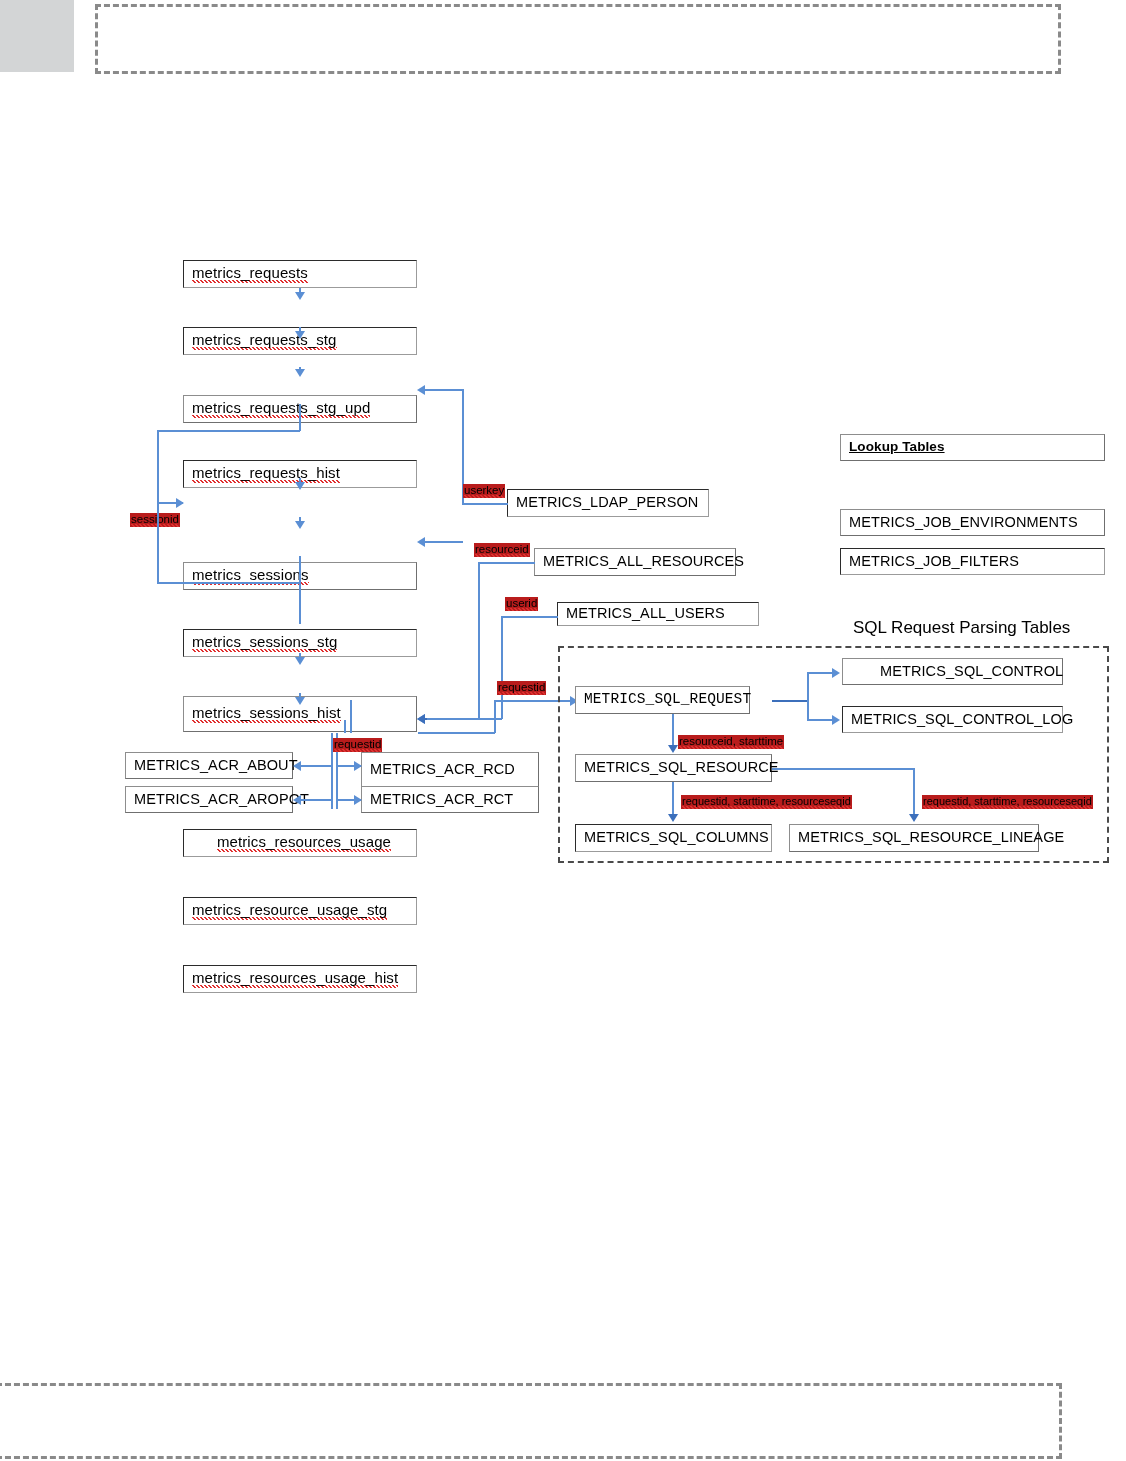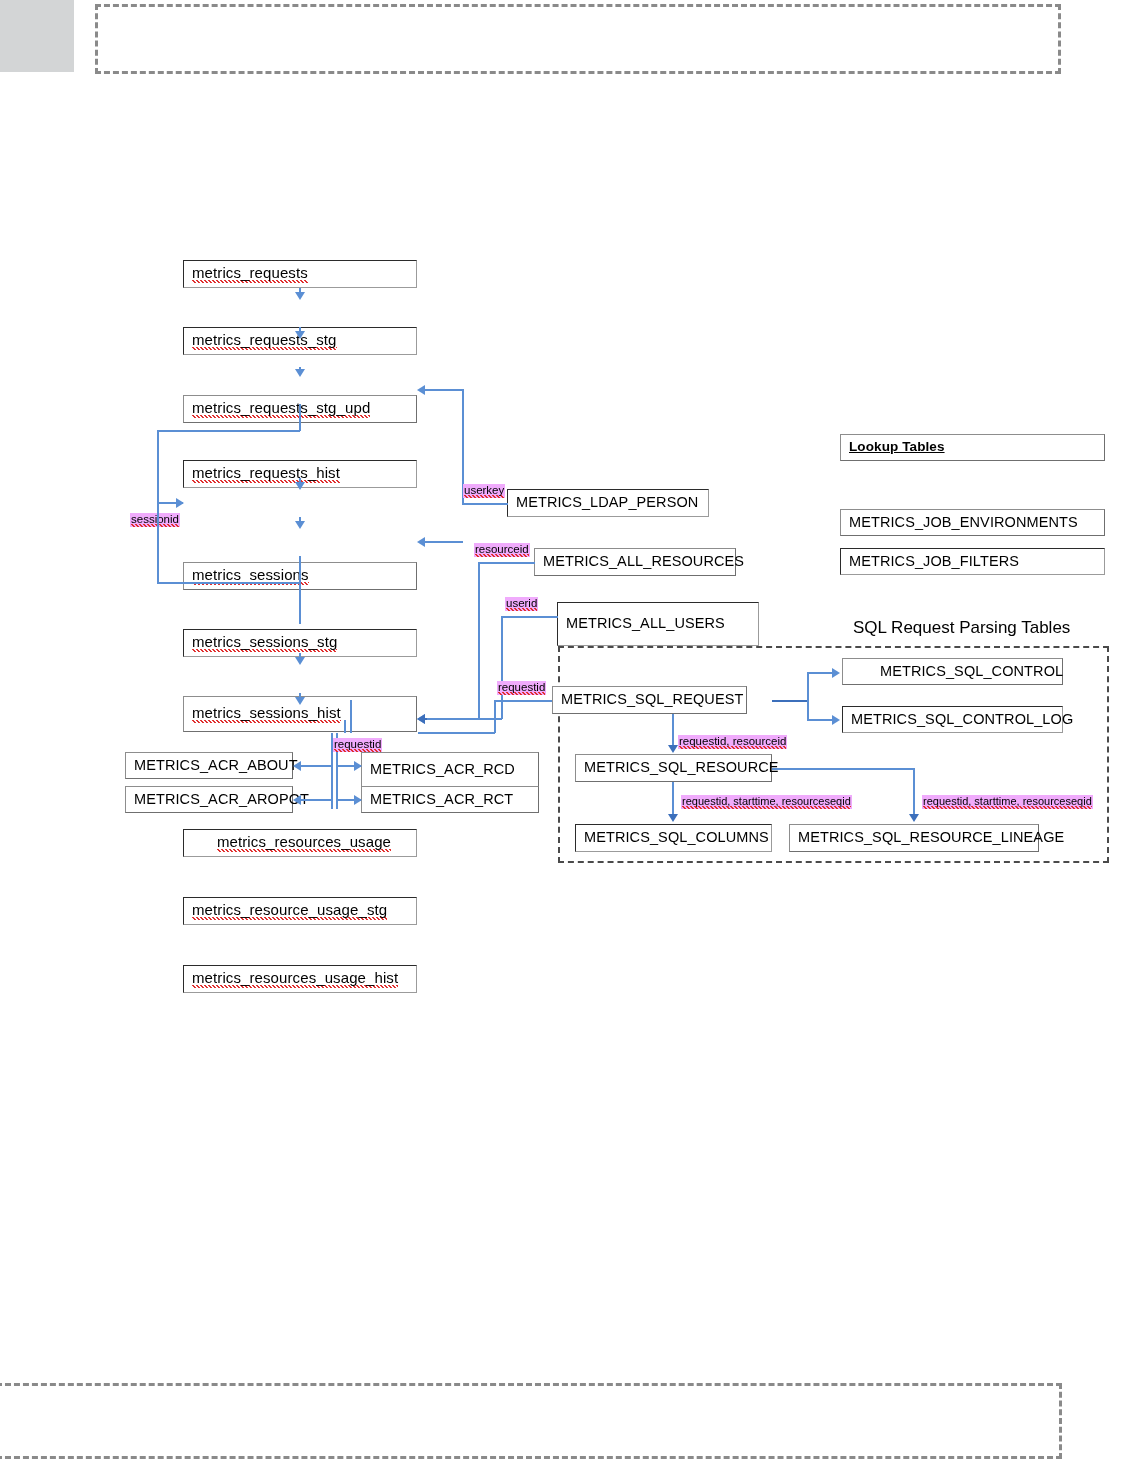--- a/index.html
+++ b/index.html
@@ -143,21 +143,21 @@
   .arw.right { border-top: 5px solid transparent; border-bottom: 5px solid transparent; border-left: 8px solid #3c6fbb; }
   .arw.lt { border-right-color: #5b8fd4; }
   .arw.rt { border-left-color: #5b8fd4; }
   .arw.dn { border-top-color: #5b8fd4; }
 
   
   .elabel {
     position: absolute;
     font-size: 11.5px;
     color: #000;
-    background: #f0abfc;
+    background: #b91c1c;
     white-space: nowrap;
     padding: 0 1px;
     line-height: 13px;
   }
   .elabel .txt {
     display: inline-block;
     padding-bottom: 1px;
     background-repeat: repeat-x;
     background-position: left bottom;
     background-size: 4px 3px;
@@ -240,21 +240,21 @@
   <div class="arw down dn" style="left:294.5px; top:657px;"></div>
   <div class="lnk v" style="left:299px; top:693px; height:7px;"></div>
   <div class="arw down dn" style="left:294.5px; top:697px;"></div>
 
   <div class="ebox lower" style="left:507px; top:489px; width:202px; height:28px;">
     <span>METRICS_LDAP_PERSON</span>
   </div>
   <div class="ebox lower shadowed" style="left:534px; top:548px; width:202px; height:28px;">
     <span>METRICS_ALL_RESOURCES</span>
   </div>
-  <div class="ebox lower" style="left:557px; top:602px; width:202px; height:44px;">
+  <div class="ebox lower" style="left:557px; top:602px; width:202px; height:24px;">
     <span>METRICS_ALL_USERS</span>
   </div>
 
   <div class="lnk h" style="left:462px; top:503px; width:46px;"></div>
   <div class="lnk v" style="left:462px; top:389px; height:115px;"></div>
   <div class="lnk h" style="left:425px; top:389px; width:38px;"></div>
   <div class="arw left lt" style="left:417px; top:384.5px;"></div>
   <div class="elabel" style="left:463px; top:484px;">
     <span class="txt">userkey</span>
   </div>
@@ -328,21 +328,21 @@
   </div>
   <div class="ebox lower" style="left:840px; top:548px; width:265px; height:27px;">
     <span>METRICS_JOB_FILTERS</span>
   </div>
 
   <div class="caption" id="sqlgroup-caption">
     <span>SQL Request Parsing Tables</span>
   </div>
   <div id="sql-group-frame"></div>
 
-  <div class="ebox lower shadowed" style="left:552px; top:686px; width:195px; height:28px;">
+  <div class="ebox lower shadowed" style="left:575px; top:686px; width:175px; height:28px;font-family:Liberation Mono, monospace;">
     <span>METRICS_SQL_REQUEST</span>
   </div>
   <div class="ebox lower shadowed" style="left:842px; top:658px; width:221px; height:27px;padding-left:37px;">
     <span>METRICS_SQL_CONTROL</span>
   </div>
   <div class="ebox lower" style="left:842px; top:706px; width:221px; height:27px;">
     <span>METRICS_SQL_CONTROL_LOG</span>
   </div>
   <div class="ebox lower shadowed" style="left:575px; top:754px; width:197px; height:28px;">
     <span>METRICS_SQL_RESOURCE</span>
@@ -357,21 +357,21 @@
   <div class="lnk hd" style="left:772px; top:700px; width:36px;"></div>
   <div class="lnk v" style="left:807px; top:672px; height:48px;"></div>
   <div class="lnk h" style="left:807px; top:672px; width:28px;"></div>
   <div class="arw right rt" style="left:832px; top:667.5px;"></div>
   <div class="lnk h" style="left:807px; top:719px; width:28px;"></div>
   <div class="arw right rt" style="left:832px; top:714.5px;"></div>
 
   <div class="lnk v" style="left:672px; top:714px; height:32px;"></div>
   <div class="arw down" style="left:667.5px; top:745px;"></div>
   <div class="elabel" style="left:678px; top:735px;">
-    <span class="txt">requestid, resourceid</span>
+    <span class="txt">resourceid, starttime</span>
   </div>
 
   <div class="lnk v" style="left:672px; top:782px; height:33px;"></div>
   <div class="arw down" style="left:667.5px; top:814px;"></div>
   <div class="elabel wide" style="left:681px; top:795px;">
     <span class="txt">requestid, starttime, resourceseqid</span>
   </div>
 
   <div class="lnk h" style="left:772px; top:768px; width:142px;"></div>
   <div class="lnk v" style="left:913px; top:768px; height:47px;"></div>

